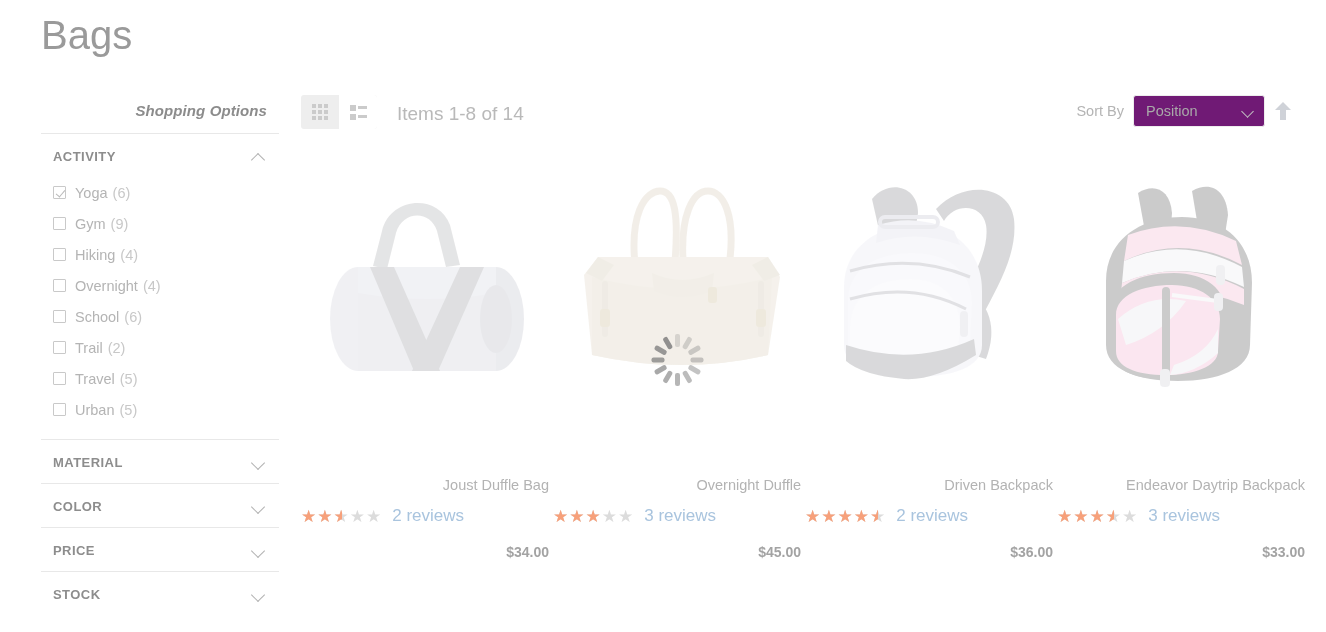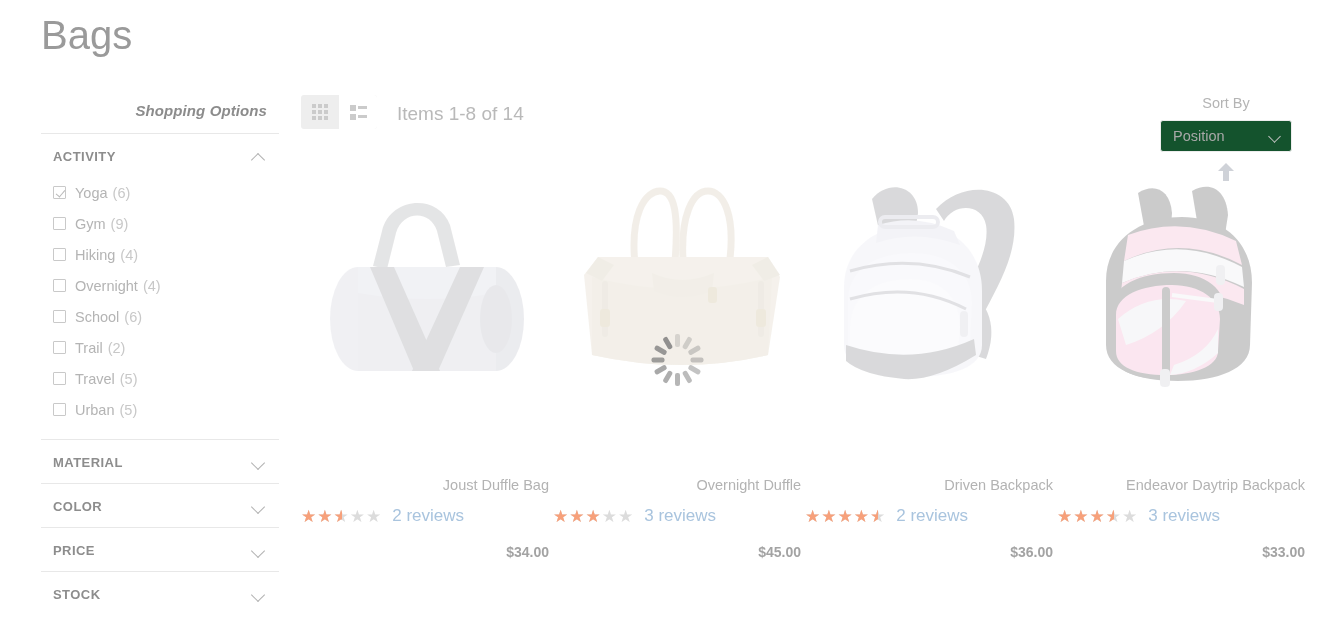--- a/index.html
+++ b/index.html
@@ -81,26 +81,26 @@
   .lrow { display: flex; gap: 2px; align-items: center; }
   .lrow .sq { width: 6px; height: 6px; background: #cbcbcb; }
   .lrow .ln { width: 9px; height: 3px; background: #cbcbcb; }
 
   .items-count {
     position: absolute; left: 96px; top: 8px;
     font-size: 19px; color: #b9b9b9;
   }
   .sort-wrap {
     position: absolute; right: 0; top: 0;
-    display: flex; align-items: center; gap: 9px; flex-direction: column;
+    display: flex; align-items: center; gap: 9px;
   }
   .sort-label { font-size: 14.5px; color: #b4b4b4; }
   .select {
     position: relative; width: 132px; height: 32px;
-    background: #14532d; border: 1px solid #ededed; border-radius: 3px;
+    background: #701a75; border: 1px solid #ededed; border-radius: 3px;
     display: flex; align-items: center; cursor: pointer;
   }
   .select .val { font-size: 14.5px; color: #a9a9a9; padding-left: 12px; }
   .select .dd {
     position: absolute; right: 12px; top: 11px;
     width: 9px; height: 9px;
     border-right: 1.5px solid #c3c3c3; border-bottom: 1.5px solid #c3c3c3;
     transform: rotate(45deg);
   }
   .sort-dir { width: 18px; height: 22px; position: relative; cursor: pointer; }

